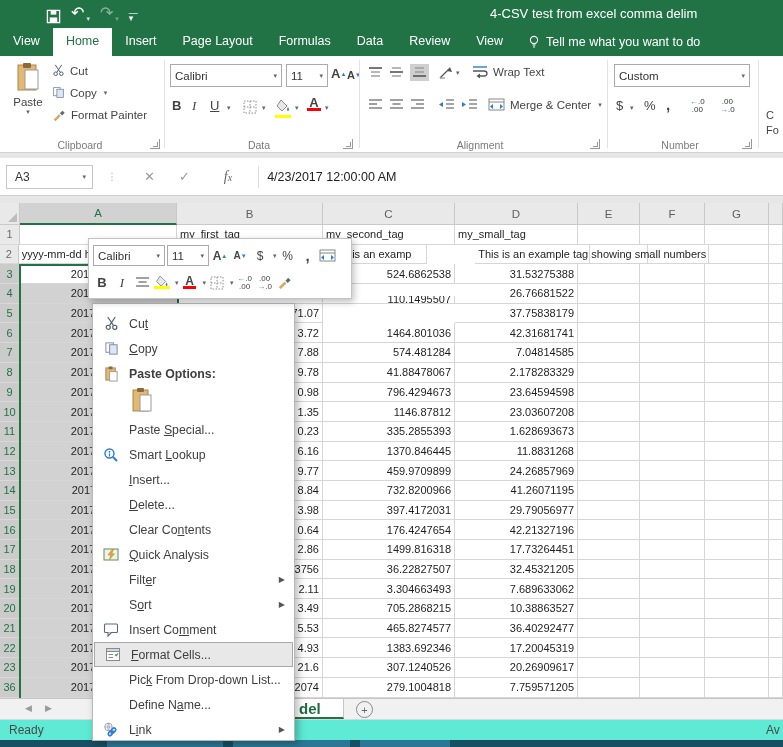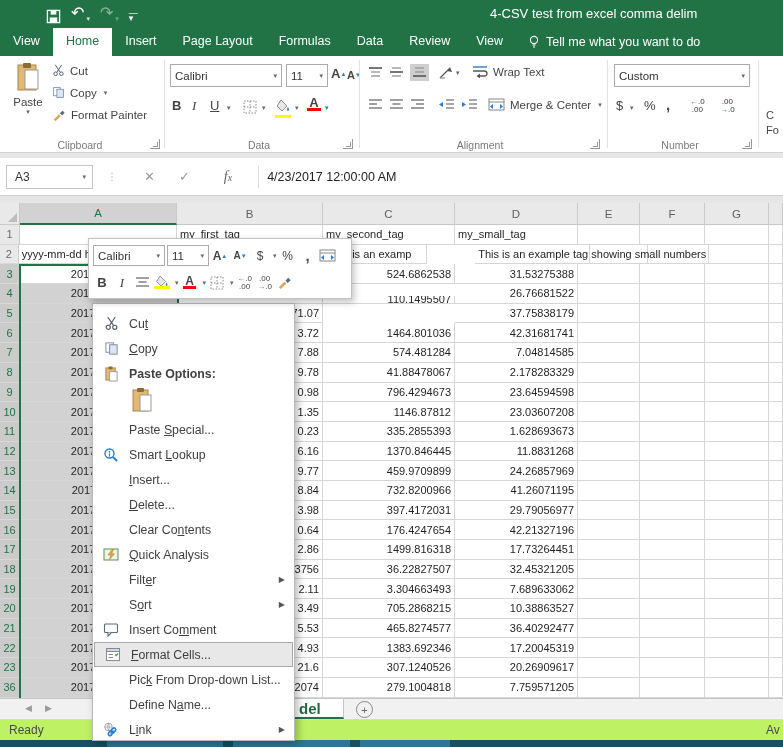--- a/index.html
+++ b/index.html
@@ -81,21 +81,21 @@
   .mi u{text-decoration:underline;}
   .pirow{height:31px;display:flex;align-items:center;padding-left:38px;box-sizing:border-box;}
   
   .sheetbar{position:absolute;left:0;top:698px;width:100%;height:21px;background:#f1f1f1;border-top:1px solid #c6c6c6;box-sizing:border-box;}
   .navarr{position:absolute;top:4px;font-size:9px;color:#9a9a9a;}
   .activetab{position:absolute;left:278px;top:0;width:66px;height:20px;background:#fff;border-left:1px solid #c6c6c6;border-right:1px solid #c6c6c6;
              border-bottom:2px solid #217346;box-sizing:border-box;display:flex;align-items:center;padding-left:20px;
              font-size:15px;font-weight:bold;color:#1e6b43;}
   .addsheet{position:absolute;left:356px;top:2px;width:15px;height:15px;border:1px solid #8a8a8a;border-radius:50%;
             display:flex;align-items:center;justify-content:center;font-size:11px;color:#666;}
-  .statusbar{position:absolute;left:0;top:719px;width:100%;height:21px;background:#bef264;border-top:1px solid #d8d8d8;box-sizing:border-box;}
+  .statusbar{position:absolute;left:0;top:719px;width:100%;height:21px;background:#5eead4;border-top:1px solid #d8d8d8;box-sizing:border-box;}
   .ready{position:absolute;left:9px;top:3px;font-size:12px;color:#4a4a4a;}
   .statusright{position:absolute;left:766px;top:3px;width:17px;overflow:hidden;font-size:12px;color:#4a4a4a;white-space:nowrap;}
   .taskbar{position:absolute;left:0;top:740px;width:100%;height:7px;background:#174f63;}
   .tseg{position:absolute;top:0;height:7px;background:#2b7795;}
   .ribfrag{position:absolute;left:766px;top:108px;font-size:11px;color:#444;line-height:15px;}
 </style>
 </head>
 <body>
 
 <div class="app">

